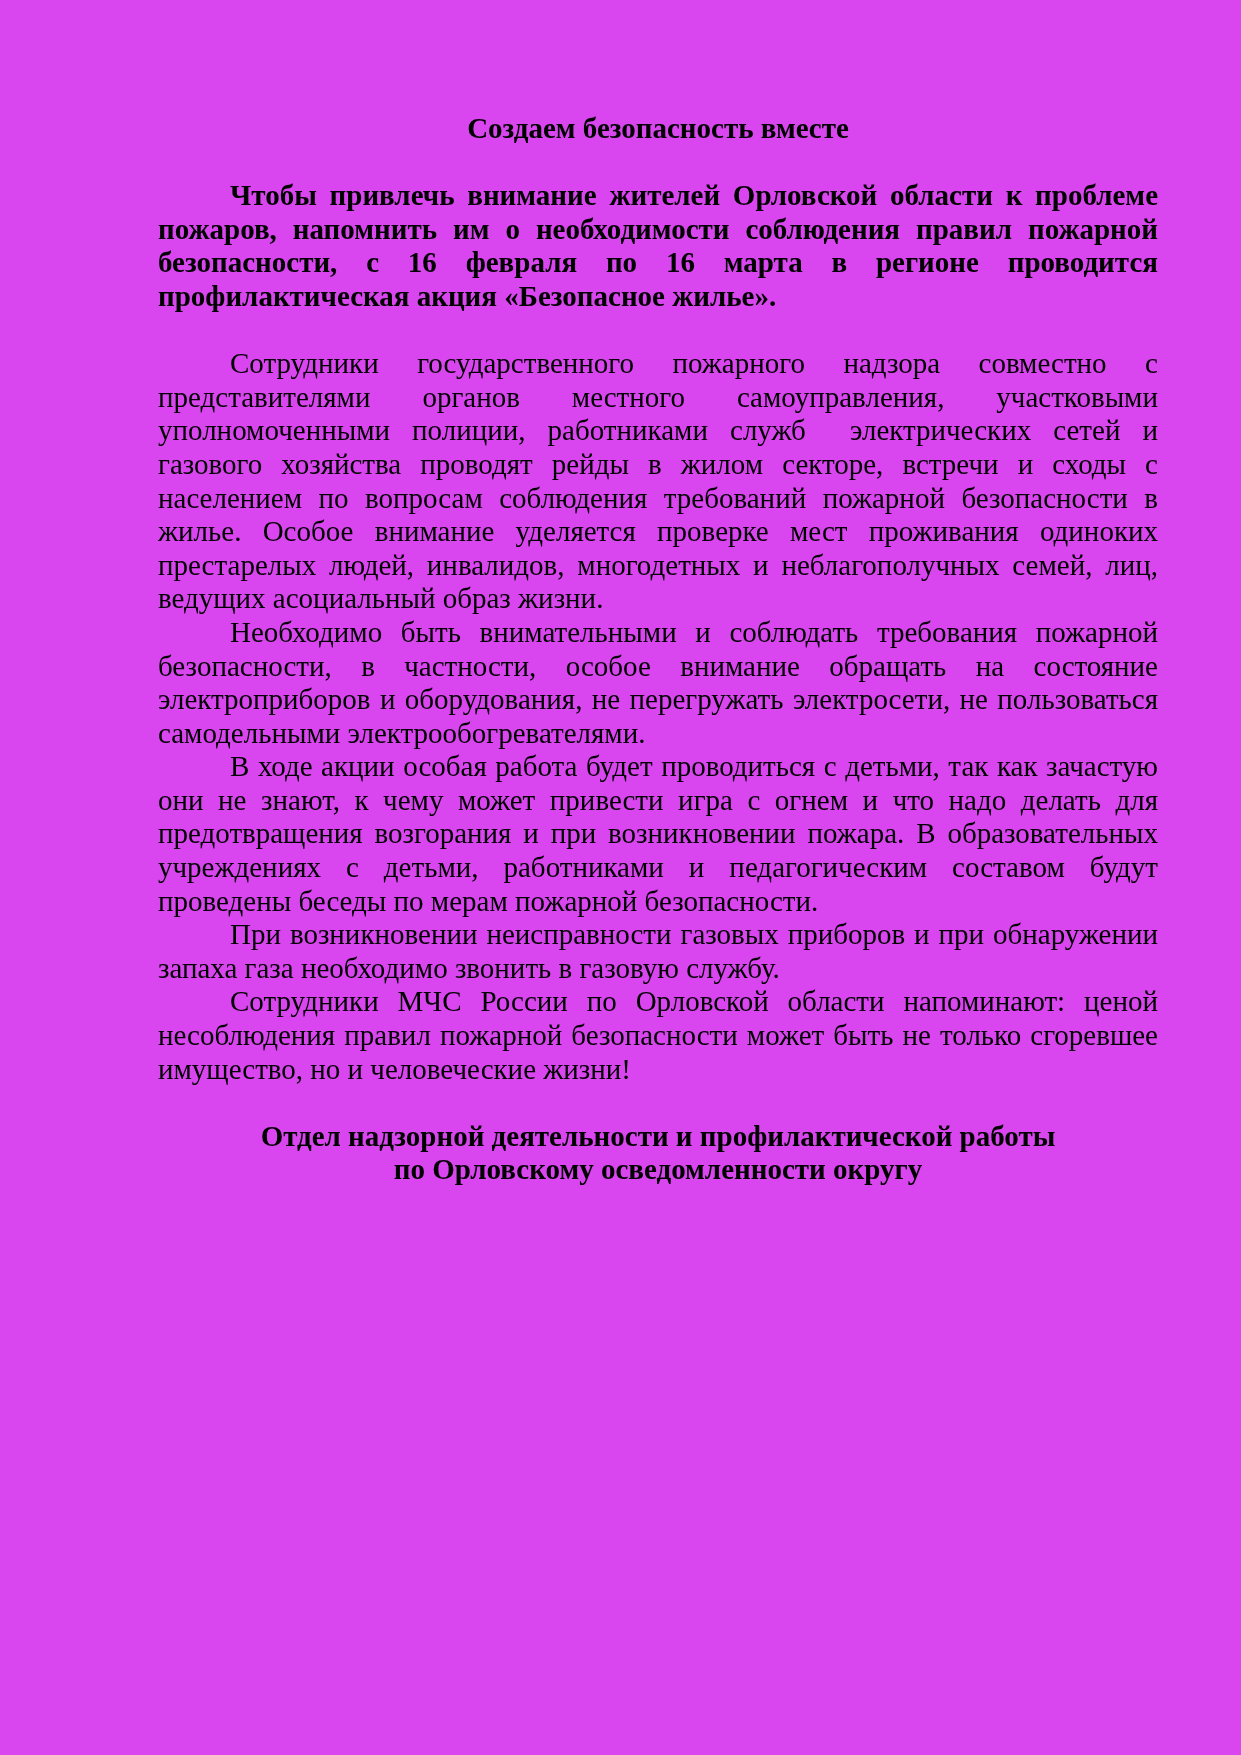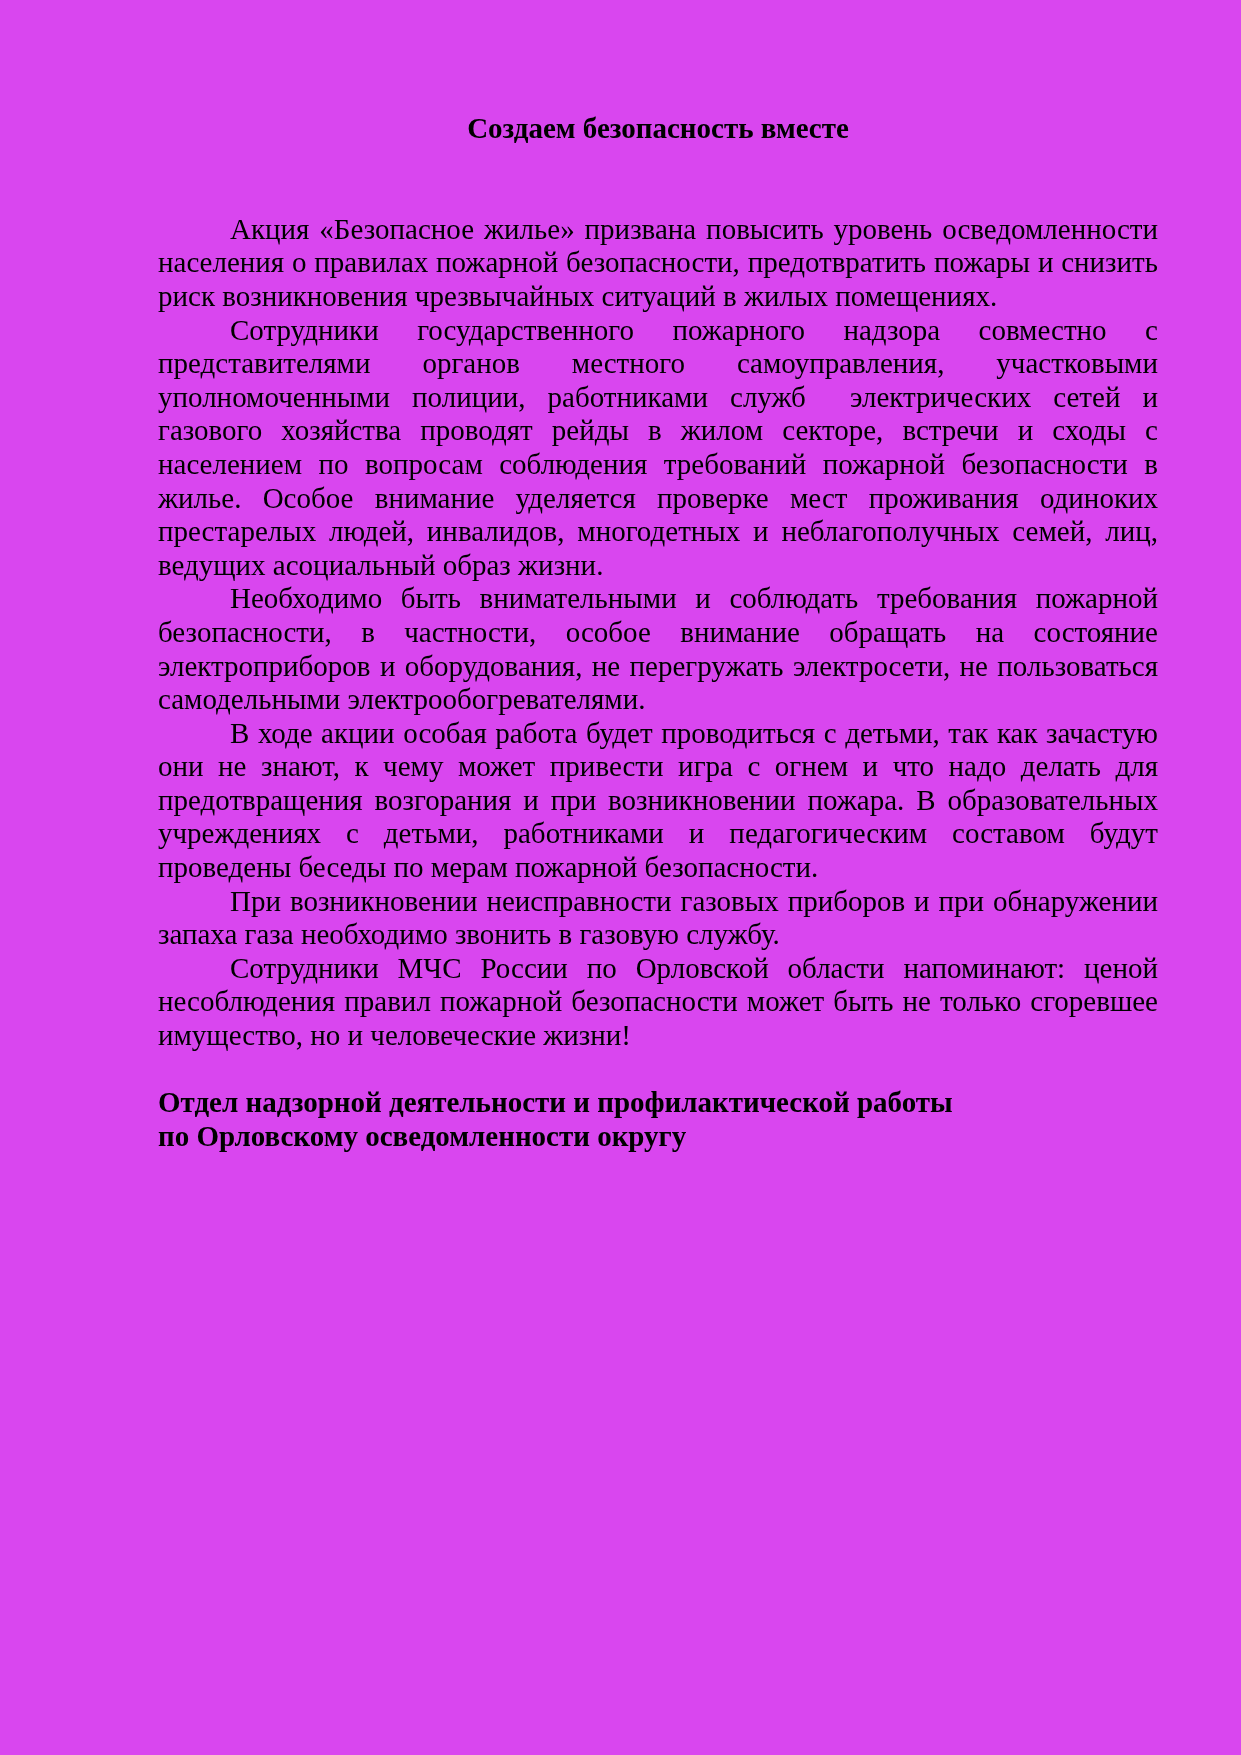--- a/index.html
+++ b/index.html
@@ -32,40 +32,40 @@
   .para {
     margin: 0;
     text-align: justify;
     text-indent: 72px;
   }
   .para.lead {
     font-weight: bold;
   }
   .signature {
     font-weight: bold;
-    text-align: left;
+    text-align: center;
   }
   .sig-line {
     margin: 0;
   }
 </style>
 </head>
 <body>
 
 <div class="page">
 
   <h1 class="doc-title">Создаем безопасность вместе</h1>
 
   <div class="blank-line"></div>
 
+  <p class="para lead">Чтобы привлечь внимание жителей Орловской области к проблеме пожаров, напомнить им о необходимости соблюдения правил пожарной безопасности, с 16 февраля по 16 марта в регионе проводится профилактическая акция «Безопасное жилье».</p>
 
   <div class="blank-line"></div>
 
 
-  <p class="para">Акция «Безопасное жилье» призвана повысить уровень осведомленности населения о правилах пожарной безопасности, предотвратить пожары и снизить риск возникновения чрезвычайных ситуаций в жилых помещениях.</p>
 
   <p class="para">Сотрудники государственного пожарного надзора совместно с представителями органов местного самоуправления, участковыми уполномоченными полиции, работниками служб&nbsp; электрических сетей и газового хозяйства проводят рейды в жилом секторе, встречи и сходы с населением по вопросам соблюдения требований пожарной безопасности в жилье. Особое внимание уделяется проверке мест проживания одиноких престарелых людей, инвалидов, многодетных и неблагополучных семей, лиц, ведущих асоциальный образ жизни.</p>
 
   <p class="para">Необходимо быть внимательными и соблюдать требования пожарной безопасности, в частности, особое внимание обращать на состояние электроприборов и оборудования, не перегружать электросети, не пользоваться самодельными электрообогревателями.</p>
 
   <p class="para">В ходе акции особая работа будет проводиться с детьми, так как зачастую они не знают, к чему может привести игра с огнем и что надо делать для предотвращения возгорания и при возникновении пожара. В образовательных учреждениях с детьми, работниками и педагогическим составом будут проведены беседы по мерам пожарной безопасности.</p>
 
   <p class="para">При возникновении неисправности газовых приборов и при обнаружении запаха газа необходимо звонить в газовую службу.</p>
 
   <p class="para">Сотрудники МЧС России по Орловской области напоминают: ценой несоблюдения правил пожарной безопасности может быть не только сгоревшее имущество, но и человеческие жизни!</p>

